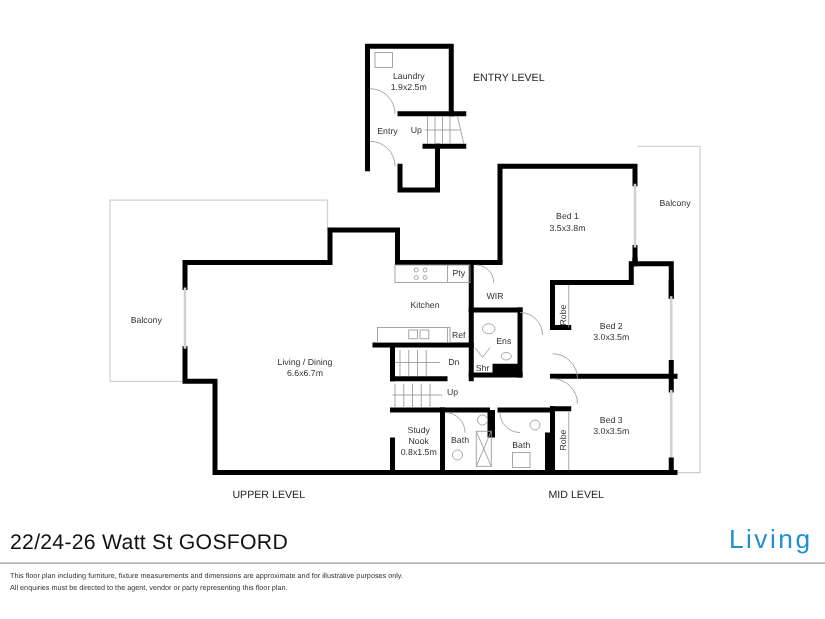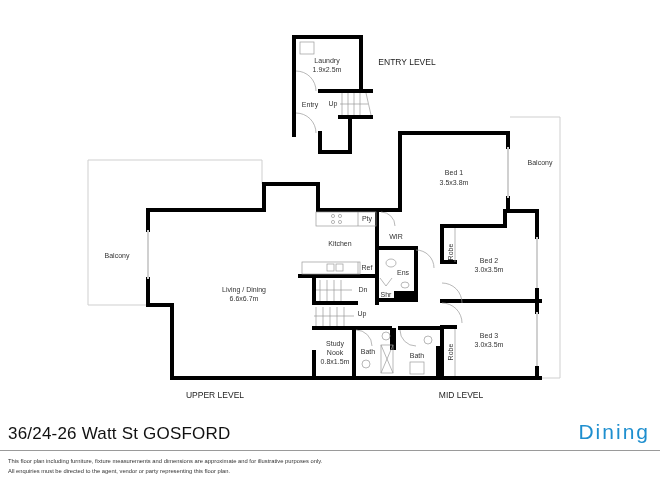--- a/index.html
+++ b/index.html
@@ -184,17 +184,17 @@
   <text class="room-label" x="335" y="346" text-anchor="middle">Study</text>
   <text class="room-label" x="335" y="355" text-anchor="middle">Nook</text>
   <text class="room-label" x="335" y="364" text-anchor="middle">0.8x1.5m</text>
   <text class="room-label" x="368" y="354" text-anchor="middle">Bath</text>
   <text class="room-label" x="417" y="358" text-anchor="middle">Bath</text>
 
   <text class="level-label" x="215" y="398" text-anchor="middle">UPPER LEVEL</text>
   <text class="level-label" x="461" y="398" text-anchor="middle">MID LEVEL</text>
 </svg>
 
-<div class="title">36/24-26 Watt St GOSFORD</div>
-<div class="brand">Dining</div>
+<div class="title">22/24-26 Watt St GOSFORD</div>
+<div class="brand">Living</div>
 <div class="rule"></div>
 <div class="disclaimer d1">This floor plan including furniture, fixture measurements and dimensions are approximate and for illustrative purposes only.</div>
 <div class="disclaimer d2">All enquiries must be directed to the agent, vendor or party representing this floor plan.</div>
 
 </body></html>

